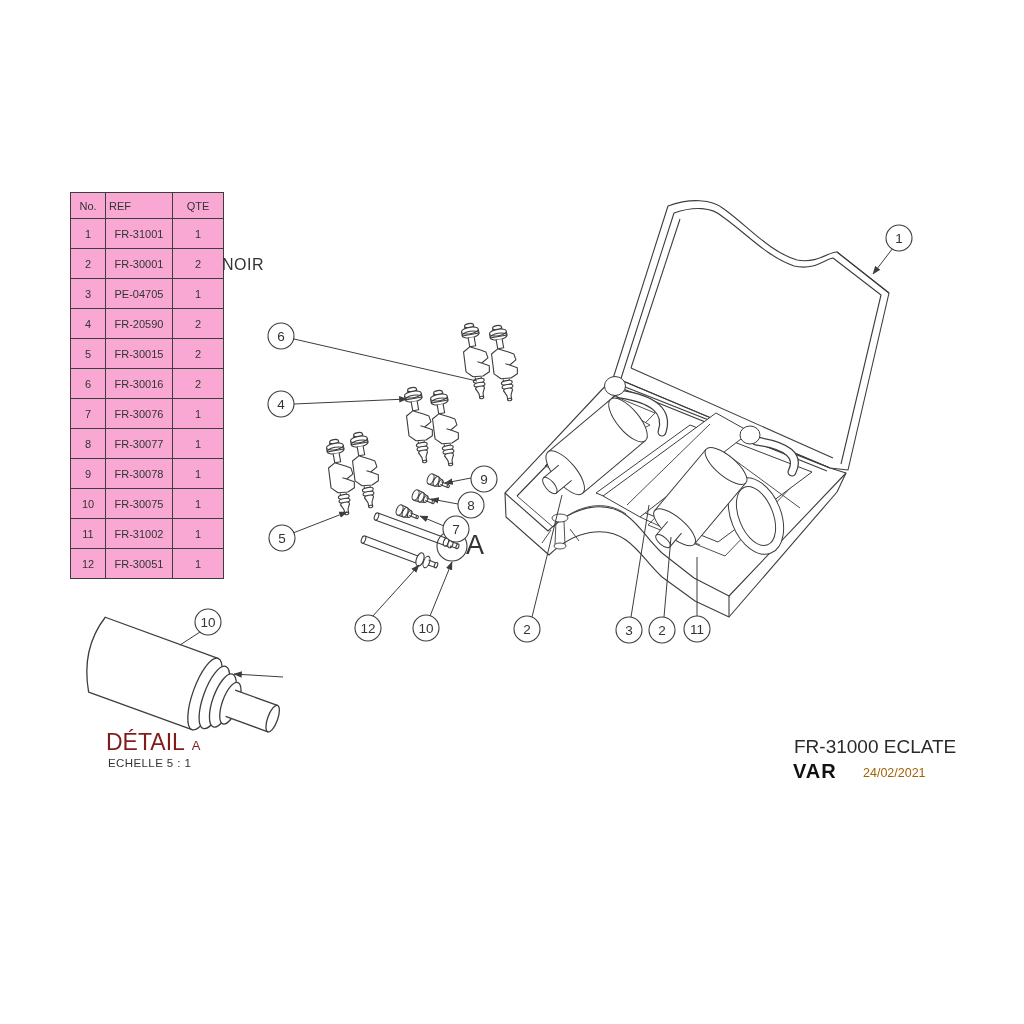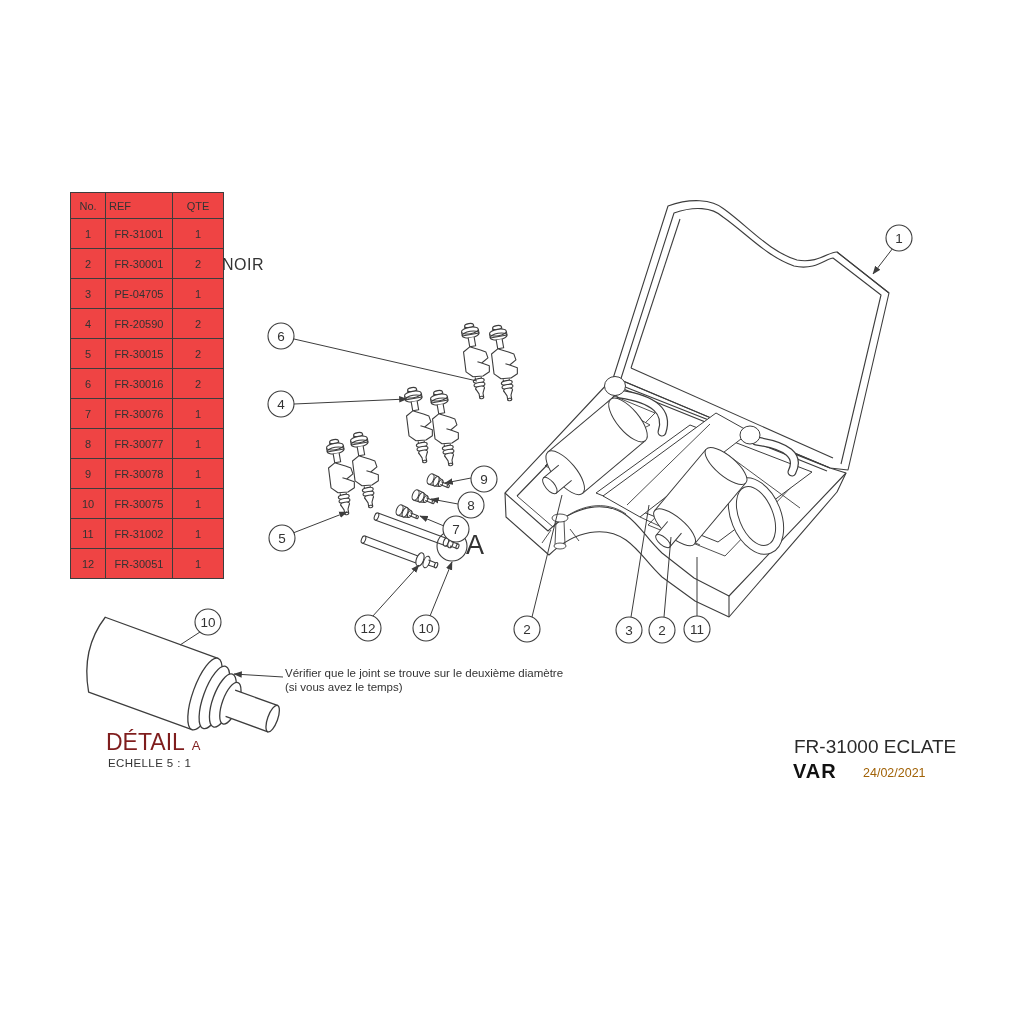--- a/index.html
+++ b/index.html
@@ -10,21 +10,21 @@
   svg{position:absolute;left:0;top:0;}
   svg text{font-family:"Liberation Sans", sans-serif;}
 
   
   .parts-table{
     position:absolute;left:70px;top:192px;border-collapse:collapse;background:#fff;
     font-size:11px;color:#333;
   }
   .parts-table td,.parts-table th{
     border:1.2px solid #3d3d3d;font-weight:normal;text-align:center;
-    padding:0 3px;background:#ef4444;
+    padding:0 3px;background:#f9a8d4;
   }
   .parts-table th{height:25px;width:28px;}
   .parts-table td{height:29px;}
   .col-no{width:28px;}
   .col-ref{width:60px;text-align:left;padding-left:5px;}
   th.col-ref{text-align:left;}
   .col-qte{width:44px;}
 
   
   .lbl{position:absolute;white-space:nowrap;}
@@ -339,24 +339,20 @@
           <td class="col-ref">FR-30051</td>
           <td class="col-qte">1</td>
     </tr>
   </tbody>
     </table>
 
   <div class="lbl noir">NOIR</div>
 
   <div class="lbl detail-a-marker">A</div>
 
-  <div class="lbl note">
-    <div>Vérifier que le joint se trouve sur le deuxième diamètre</div>
-    <div>(si vous avez le temps)</div>
-  </div>
 
   <div class="lbl detail-title">
     <span>DÉTAIL</span><span class="sub">A</span>
   </div>
   <div class="lbl detail-scale">ECHELLE  5 : 1</div>
 
   <div class="lbl dwg-title">FR-31000 ECLATE</div>
   <div class="lbl dwg-author">VAR</div>
   <div class="lbl dwg-date">24/02/2021</div>
 

